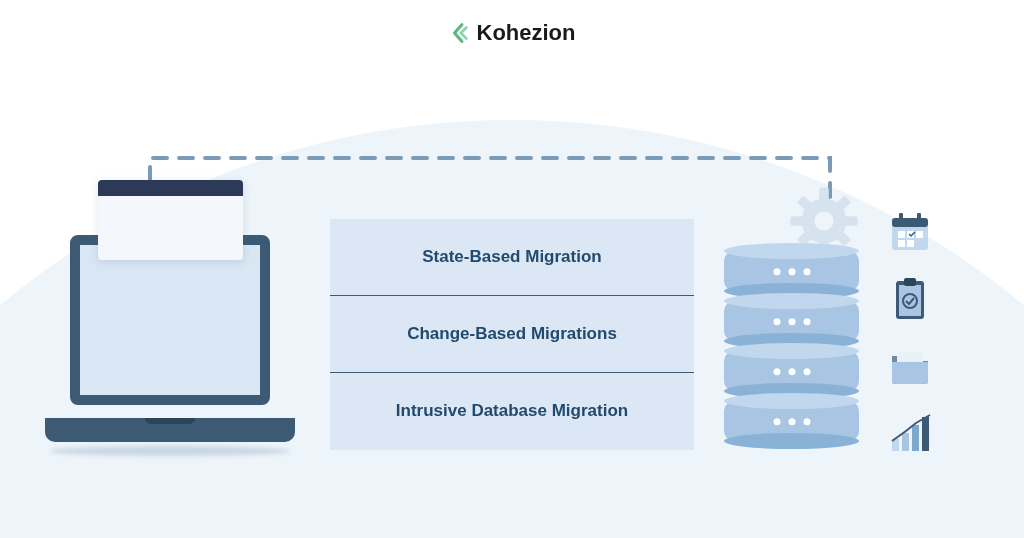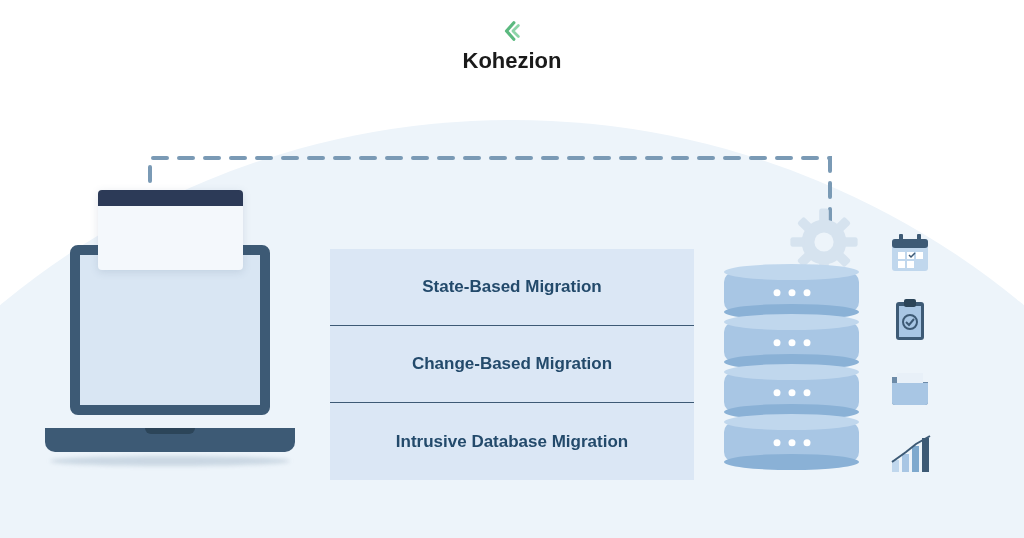--- a/index.html
+++ b/index.html
@@ -27,21 +27,20 @@
     left: 0;
     width: 100%;
     text-align: center;
     z-index: 10;
   }
   .brand {
     display: inline-flex;
     align-items: center;
     gap: 6px;
     margin-bottom: 4px;
-    flex-direction: column;
   }
   .brand-icon {
     width: 22px;
     height: 22px;
   }
   .brand-text {
     font-size: 22px;
     font-weight: 700;
     color: #1a1a1a;
   }
@@ -59,21 +58,21 @@
     height: 90px;
     z-index: 5;
   }
   .content {
     position: absolute;
     top: 200px;
     left: 0;
     width: 100%;
     height: 280px;
     display: flex;
-    align-items: flex-end;
+    align-items: center;
     z-index: 8;
     padding: 0 30px;
   }
   .laptop-wrap {
     width: 280px;
     height: 260px;
     position: relative;
   }
   .laptop-screen {
     position: absolute;
@@ -255,21 +254,21 @@
     <div class="laptop-shadow"></div>
     <div class="laptop-screen"></div>
     <div class="laptop-base">
       <div class="laptop-notch"></div>
     </div>
     <div class="card-popup"></div>
   </div>
 
   <div class="list-panel">
     <div class="list-item">State-Based Migration</div>
-    <div class="list-item">Change-Based Migration</div>
+    <div class="list-item">Change-Based Migrations</div>
     <div class="list-item">Intrusive Database Migration</div>
   </div>
 
   <div class="right-wrap">
     <div class="db-stack">
       <svg class="gear" viewBox="0 0 100 100">
         <g fill="#d6e3ef">
           <circle cx="50" cy="50" r="28"></circle>
           <rect x="44" y="8" width="12" height="18" rx="3"></rect>
           <rect x="44" y="74" width="12" height="18" rx="3"></rect>

